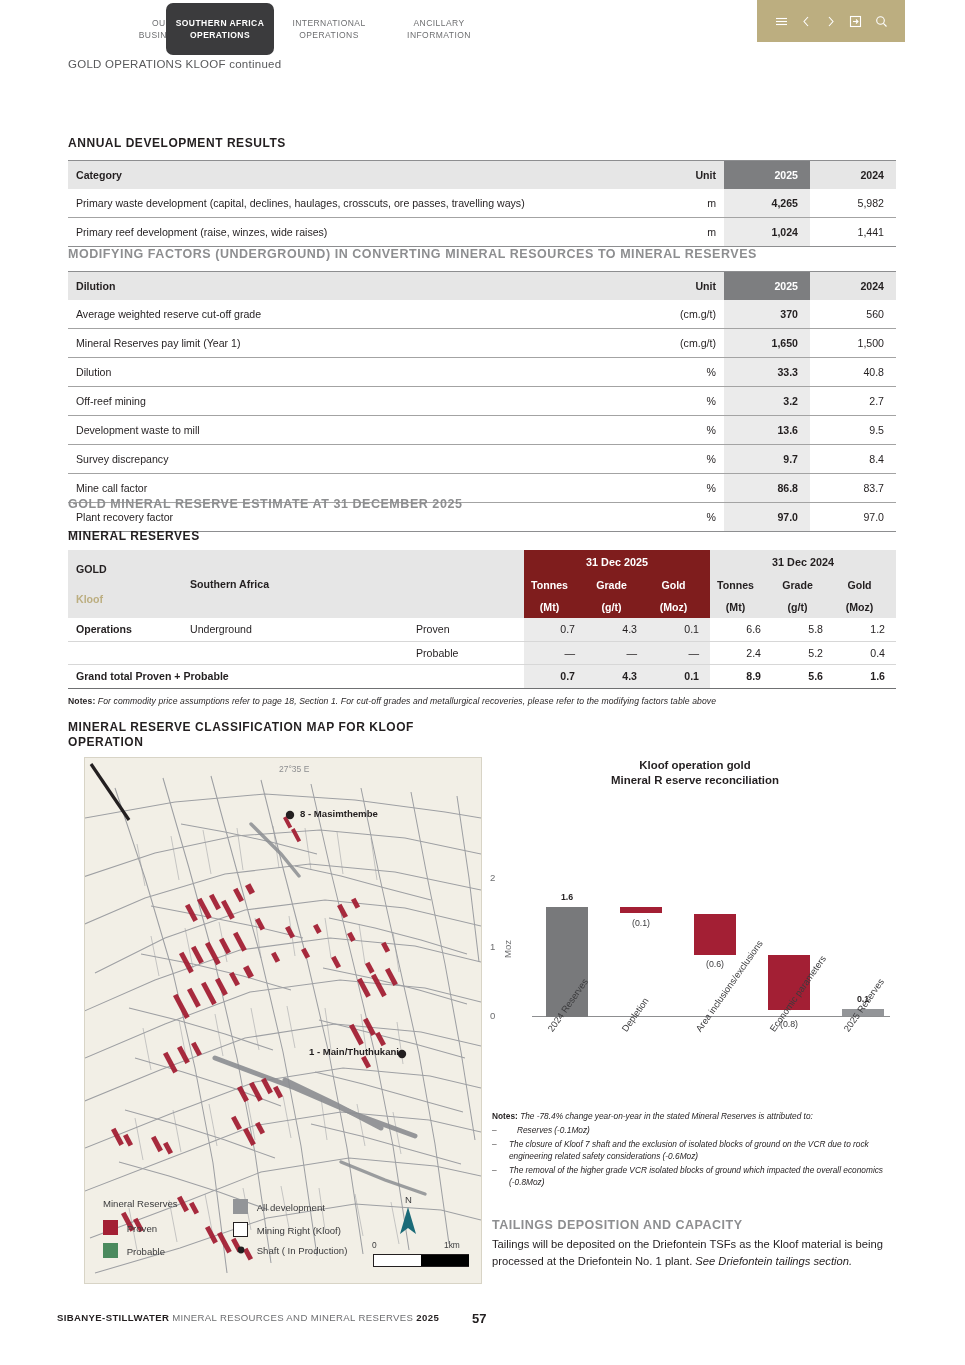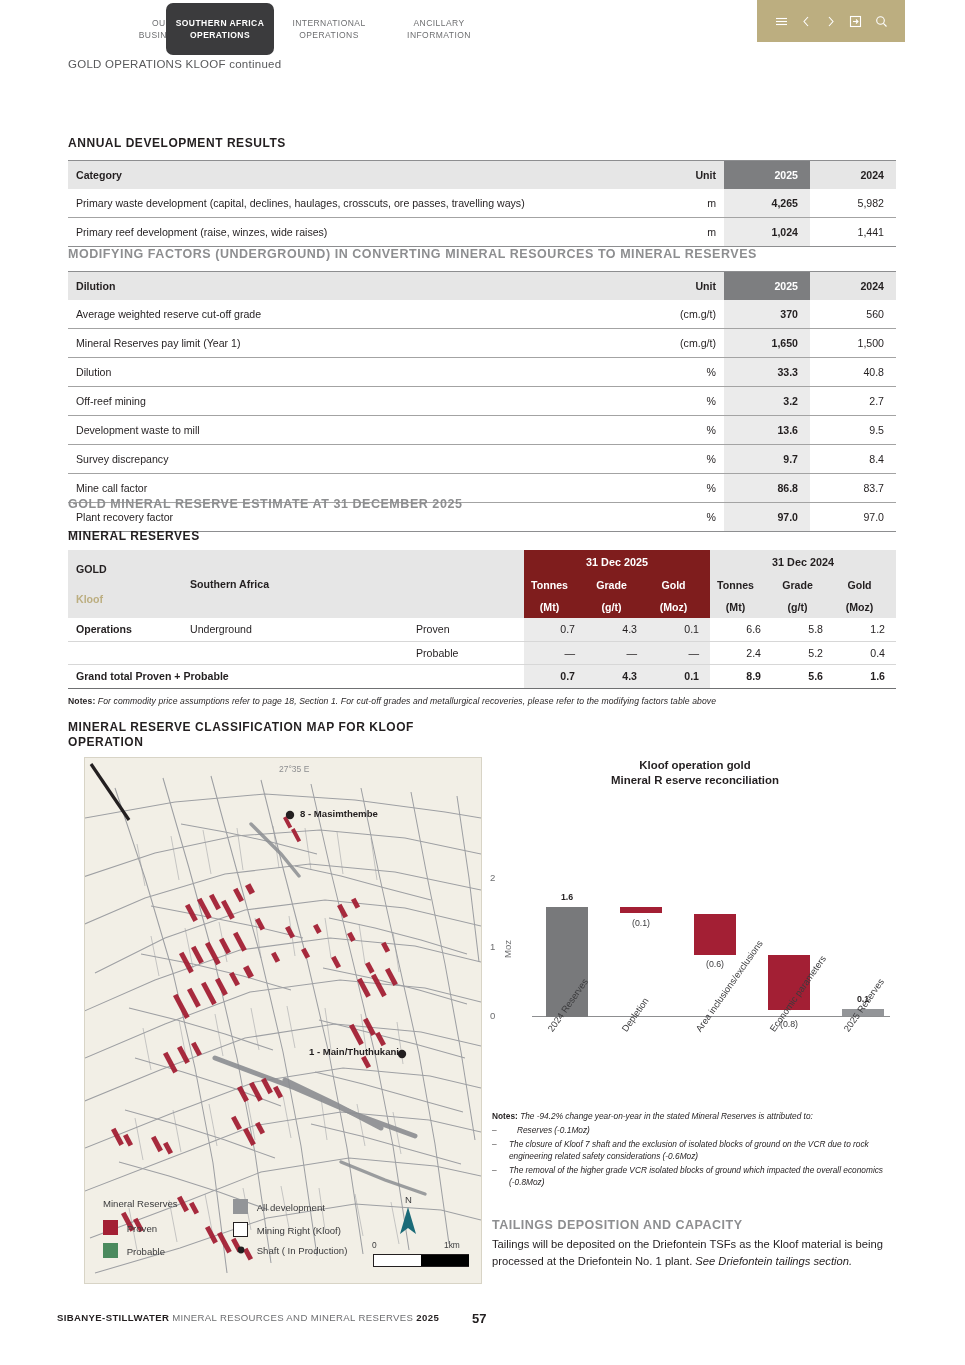--- a/index.html
+++ b/index.html
@@ -577,21 +577,21 @@
       <div class="xlab" style="left:56px;  top:218px;">2024 Reserves</div>
       <div class="xlab" style="left:130px; top:218px;">Depletion</div>
       <div class="xlab" style="left:204px; top:218px;">Area inclusions/exclusions</div>
       <div class="xlab" style="left:278px; top:218px;">Economic parameters</div>
       <div class="xlab" style="left:352px; top:218px;">2025 Reserves</div>
     </div>
   </div>
 
   <div class="chart-notes">
     <div>
-      <b>Notes:</b><span> The -94.2% change year-on-year in the stated Mineral Reserves is attributed to:</span>
+      <b>Notes:</b><span> The -78.4% change year-on-year in the stated Mineral Reserves is attributed to:</span>
     </div>
     <div class="cn-row">
       <span class="cn-dash">–</span>
       <span style="padding-left:8px;">Reserves (-0.1Moz)</span>
     </div>
     <div class="cn-row">
       <span class="cn-dash">–</span>
       <span>The closure of Kloof 7 shaft and the exclusion of isolated blocks of ground on the VCR due to rock engineering related safety considerations (-0.6Moz)</span>
     </div>
     <div class="cn-row">

